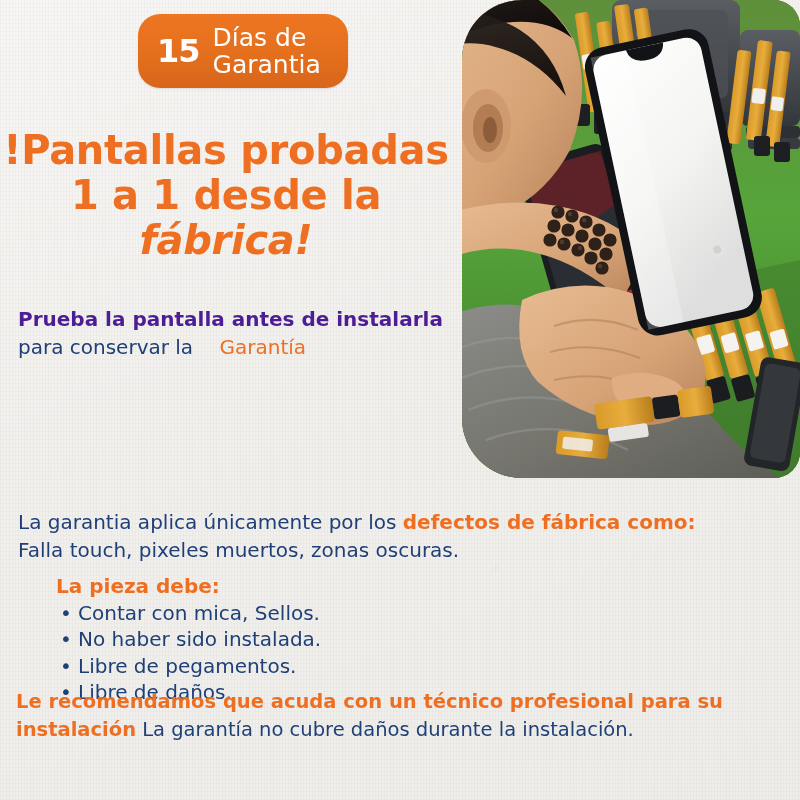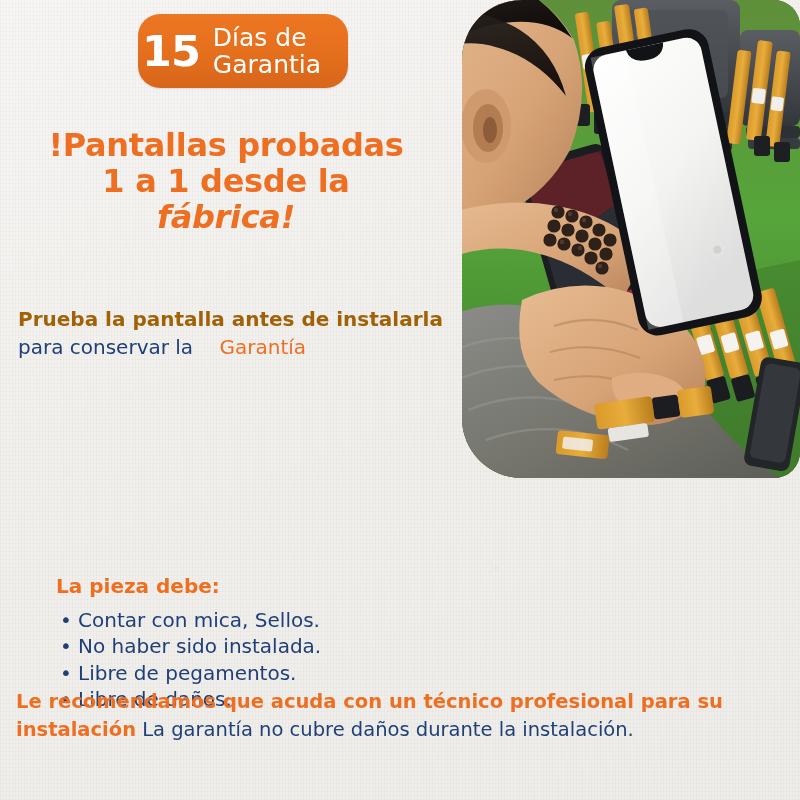--- a/index.html
+++ b/index.html
@@ -27,48 +27,48 @@
 
   
   #warranty-badge{
     position:absolute;left:138px;top:14px;width:210px;height:74px;
     background:linear-gradient(180deg,#ee7622 0%,#e46f1d 55%,#d8661a 100%);
     border-radius:22px;
     display:flex;align-items:center;
     box-shadow:0 1px 2px rgba(0,0,0,0.10);
   }
   #badge-days-number{
-    color:#ffffff;font-weight:bold;font-size:43px;line-height:1;
-    margin-left:4px;letter-spacing:-1px;
+    color:#ffffff;font-weight:bold;font-size:32px;line-height:1;
+    margin-left:19px;letter-spacing:-1px;
     font-family:"DejaVu Sans", sans-serif;
   }
   #badge-label{
     margin-left:13px;color:#ffffff;font-size:25px;line-height:1.08;
     font-family:"DejaVu Sans", sans-serif;
   }
   #badge-label div{white-space:nowrap;}
 
   
   #headline{
     position:absolute;left:0px;top:128px;width:452px;
-    color:#ee6f22;font-weight:bold;font-size:32px;line-height:1.12;
+    color:#ee6f22;font-weight:bold;font-size:40px;line-height:1.12;
     text-align:center;letter-spacing:-0.3px;
     font-family:"DejaVu Sans", sans-serif;
   }
   #headline .l1{display:block;}
   #headline .l2{display:block;}
   #headline .l3{display:block;font-style:italic;}
 
   
   #subhead{
     position:absolute;left:18px;top:306px;width:440px;
     font-size:20px;line-height:1.38;
     font-family:"DejaVu Sans", sans-serif;
   }
-  #subhead .orange{color:#a16207;font-weight:bold;display:block;}
+  #subhead .orange{color:#4c1d95;font-weight:bold;display:block;}
   #subhead .blueline{color:#1f3f77;display:block;}
   #subhead .blueline .warranty-word{color:#ee6f22;font-weight:normal;margin-left:20px;}
 
   
   #technician-photo{
     position:absolute;left:462px;top:0px;width:338px;height:478px;
     border-top-left-radius:60px;border-bottom-left-radius:60px;
     border-top-right-radius:26px;border-bottom-right-radius:26px;
     overflow:hidden;
     background:#3d5a28;
@@ -79,21 +79,21 @@
   #warranty-scope{
     position:absolute;left:18px;top:508px;width:764px;
     color:#1f3f77;font-size:20px;line-height:1.42;
     font-family:"DejaVu Sans", sans-serif;
   }
   #warranty-scope .bold-orange{color:#ee6f22;font-weight:bold;}
 
   #piece-section{position:absolute;left:56px;top:574px;width:420px;}
   #piece-heading{
     color:#ee6f22;font-weight:bold;font-size:20px;line-height:1.2;
-    margin-bottom:9px;font-family:"DejaVu Sans", sans-serif;
+    margin-bottom:2px;font-family:"DejaVu Sans", sans-serif;
   }
   #piece-list{list-style:none;margin:0;padding:0;}
   #piece-list li{
     color:#1f3f77;font-size:20px;line-height:1.32;
     padding-left:22px;position:relative;
     font-family:"DejaVu Sans", sans-serif;
   }
   #piece-list li::before{
     content:"\2022";position:absolute;left:4px;top:0;color:#1f3f77;font-size:20px;
   }
@@ -350,20 +350,24 @@
 
       <g transform="translate(300,356) rotate(10)">
         <rect x="0" y="0" width="46" height="110" rx="8" fill="#232629"></rect>
         <rect x="5" y="6" width="36" height="96" rx="6" fill="#34383c"></rect>
       </g>
 
       <rect x="0" y="0" width="338" height="478" fill="url(#matG)" opacity="0"></rect>
     </svg>
   </div>
 
+  <div id="warranty-scope">
+    <span>La garantia aplica únicamente por los </span><span class="bold-orange">defectos de fábrica como:</span><br>
+    <span>Falla touch, pixeles muertos, zonas oscuras.</span>
+  </div>
 
   <div id="piece-section">
     <div id="piece-heading">La pieza debe:</div>
     <ul id="piece-list">
       <li>Contar con mica, Sellos.</li>
       <li>No haber sido instalada.</li>
       <li>Libre de pegamentos.</li>
       <li>Libre de daños.</li>
     </ul>
   </div>

